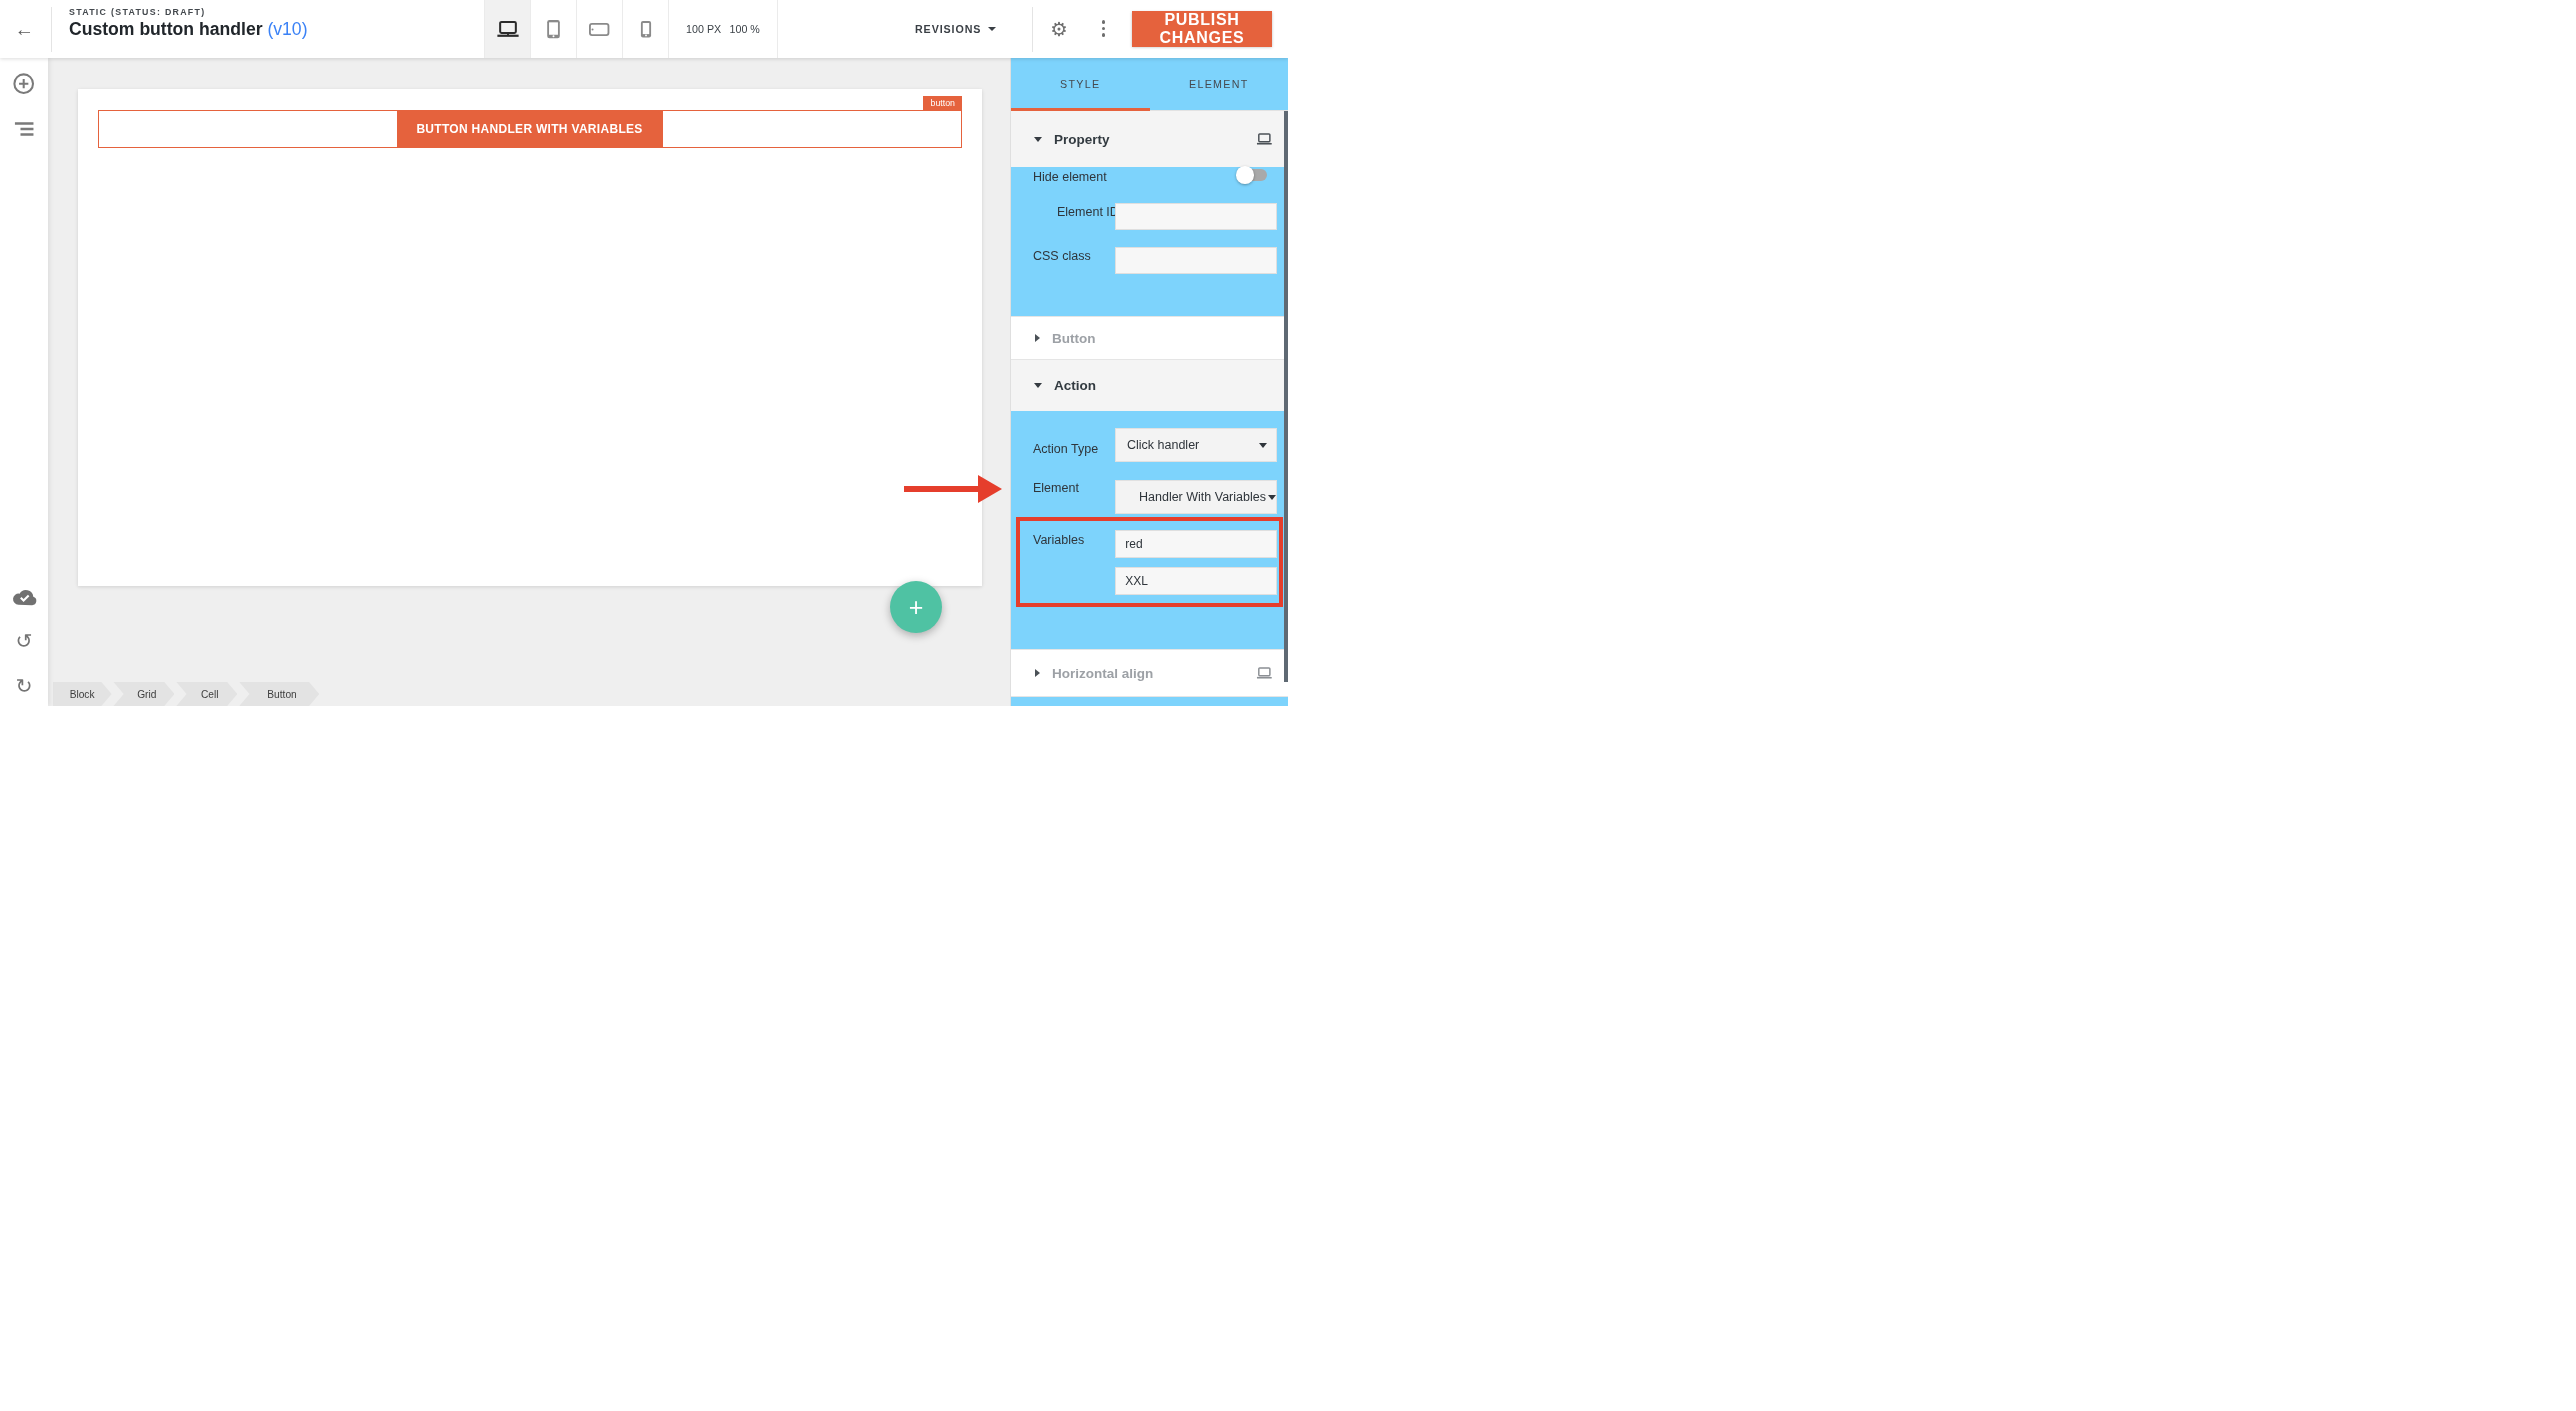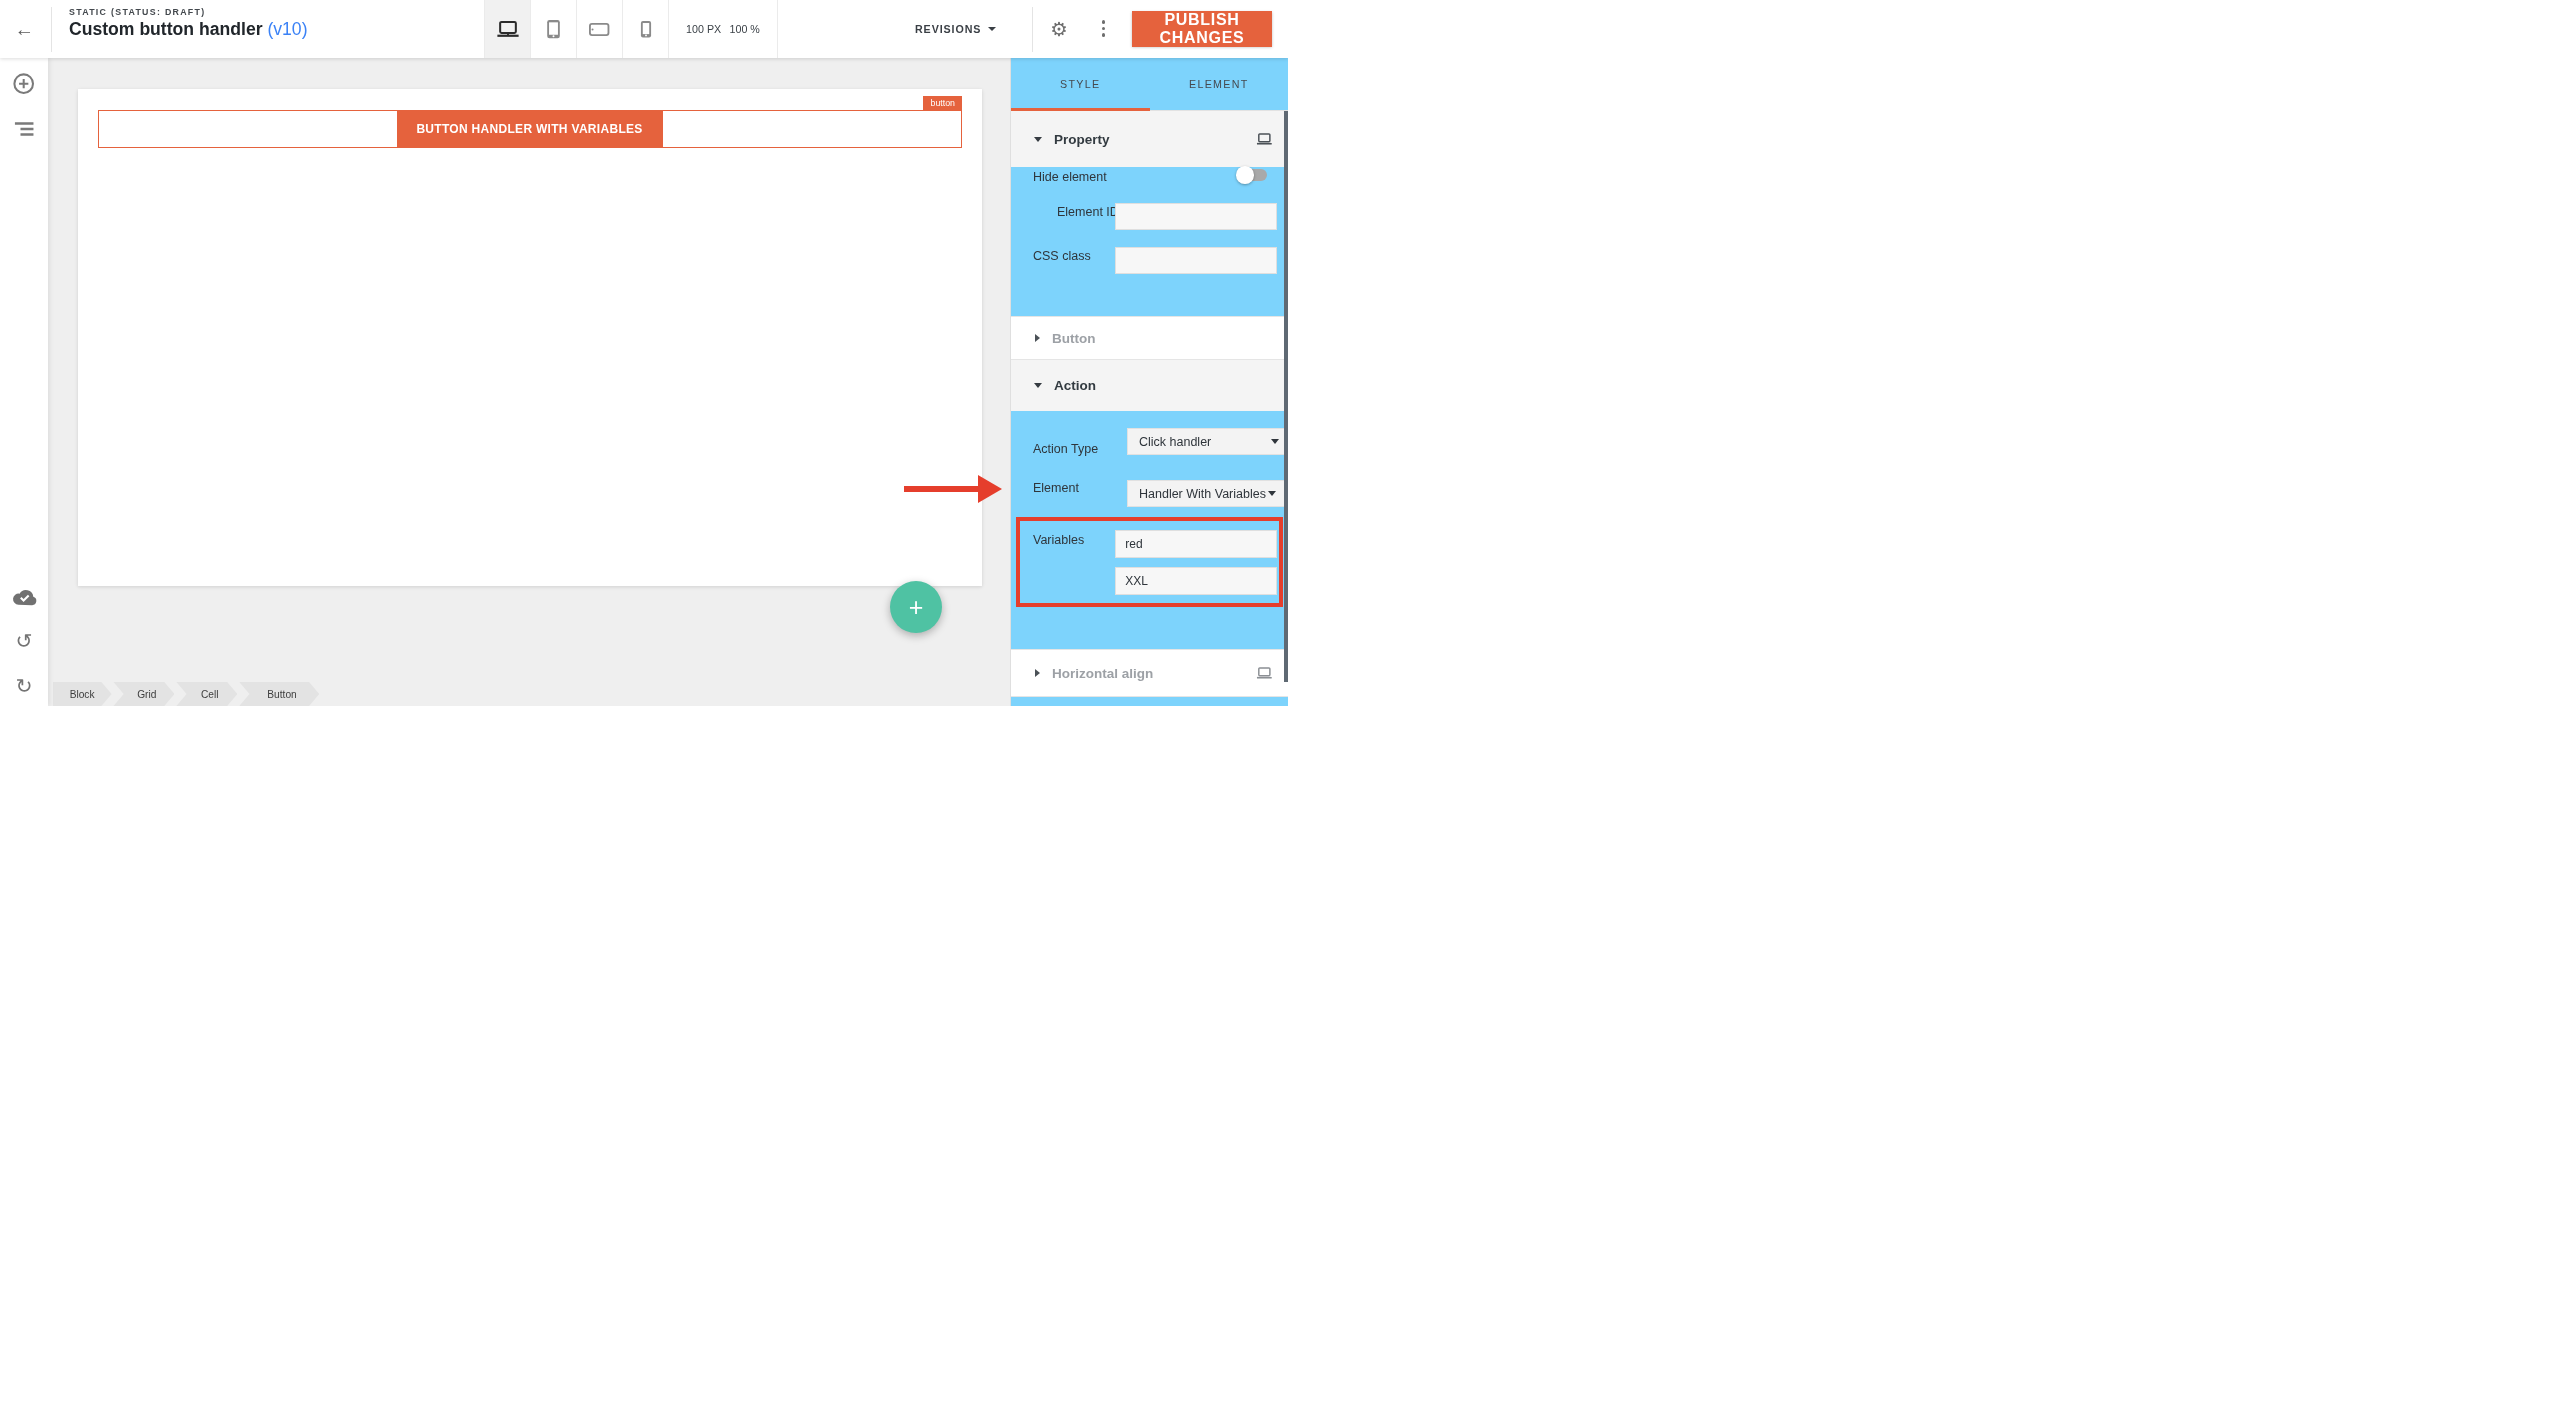--- a/index.html
+++ b/index.html
@@ -86,21 +86,21 @@
   .laptop-ic { position:absolute; right:15px; top:50%; transform:translateY(-50%); }
 
   .fld-label { position:absolute; left:22px; font-size:12.5px; color:#2f353b; }
   .txt-input { position:absolute; left:104px; width:162px; height:27px; background:#f7f7f7; border:0.9px solid #dfdfdf;
                font-family:inherit; font-size:12px; color:#2f353b; padding:0 9.3px; }
 
   .toggle { position:absolute; left:227px; top:111px; width:29px; height:12px; background:#a9a9a9; border-radius:6.5px; cursor:pointer; }
   .toggle .knob { position:absolute; left:-1.9px; top:-2.8px; width:17.6px; height:17.6px; border-radius:50%; background:#fff;
                   box-shadow:0 0.9px 2.8px rgba(0,0,0,.35); }
 
-  .select { position:absolute; left:116px; width:162px; height:27px; background:#f3f3f3; border:0.9px solid #e1e1e1;
+  .select { position:absolute; left:104px; width:162px; height:34px; background:#f3f3f3; border:0.9px solid #e1e1e1;
             display:flex; align-items:center; padding:0 9.3px 0 11px; cursor:pointer; font-size:12.5px; color:#2f353b; }
   .select .sel-caret { width:0; height:0; border-left:4.6px solid transparent; border-right:4.6px solid transparent; border-top:5.6px solid #2f353b; }
   .select.spread { justify-content:space-between; }
   .select.tight span { margin-right:1.9px; white-space:nowrap; }
 
   .annot-box { position:absolute; left:4.6px; top:459px; width:267px; height:90px; border:4.6px solid var(--red); z-index:3; }
 
   .panel-scrollbar { position:absolute; right:0; top:53px; width:3.7px; height:571px; background:#5f6973; }
 
   :root { --accent:#e5623d; --red:#e53e2c; --teal:#4fc2a3; }
@@ -260,21 +260,21 @@
     <span class="sec-title">Action</span>
   </div>
 
   <div class="fld-label" style="top:372px;margin-top:12px;">Action Type</div>
   <div class="select spread" style="top:370px;">
     <span>Click handler</span>
     <span class="sel-caret"></span>
   </div>
 
   <div class="fld-label" style="top:423px;">Element</div>
-  <div class="select tight" style="top:422px; padding-left:11px;">
+  <div class="select tight" style="top:422px; padding-left:23px;">
     <span>Handler With Variables</span>
     <span class="sel-caret"></span>
   </div>
 
   <div class="annot-box"></div>
   <div class="fld-label" style="top:475px;">Variables</div>
   <input class="txt-input" style="top: 472px; height: 28px;" value="red">
   <input class="txt-input" style="top: 509px; height: 28px;" value="XXL">
 
   <div class="sec-row" style="top:591px; height:48px;">

